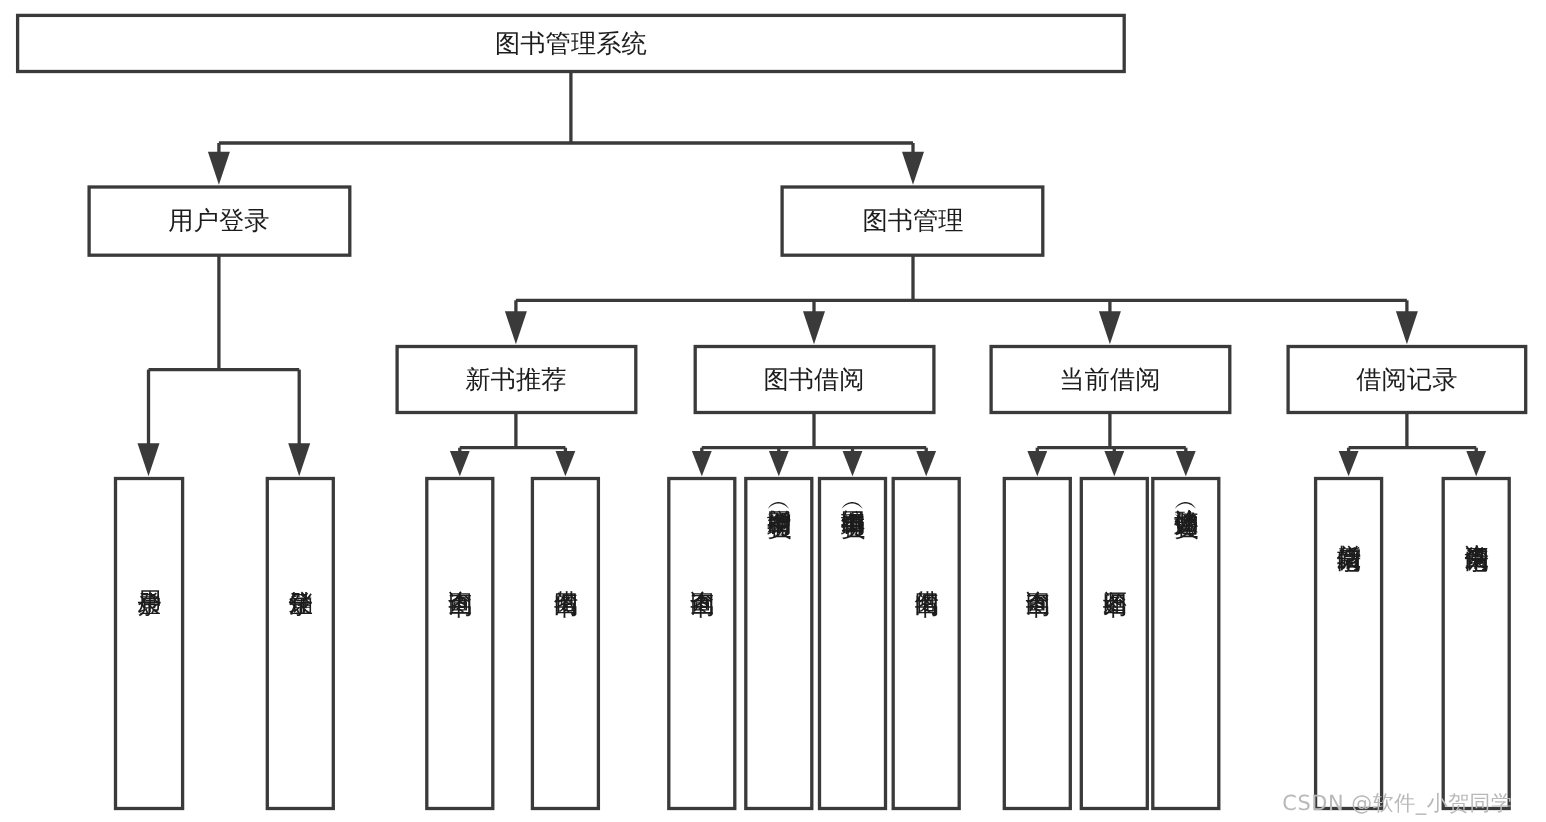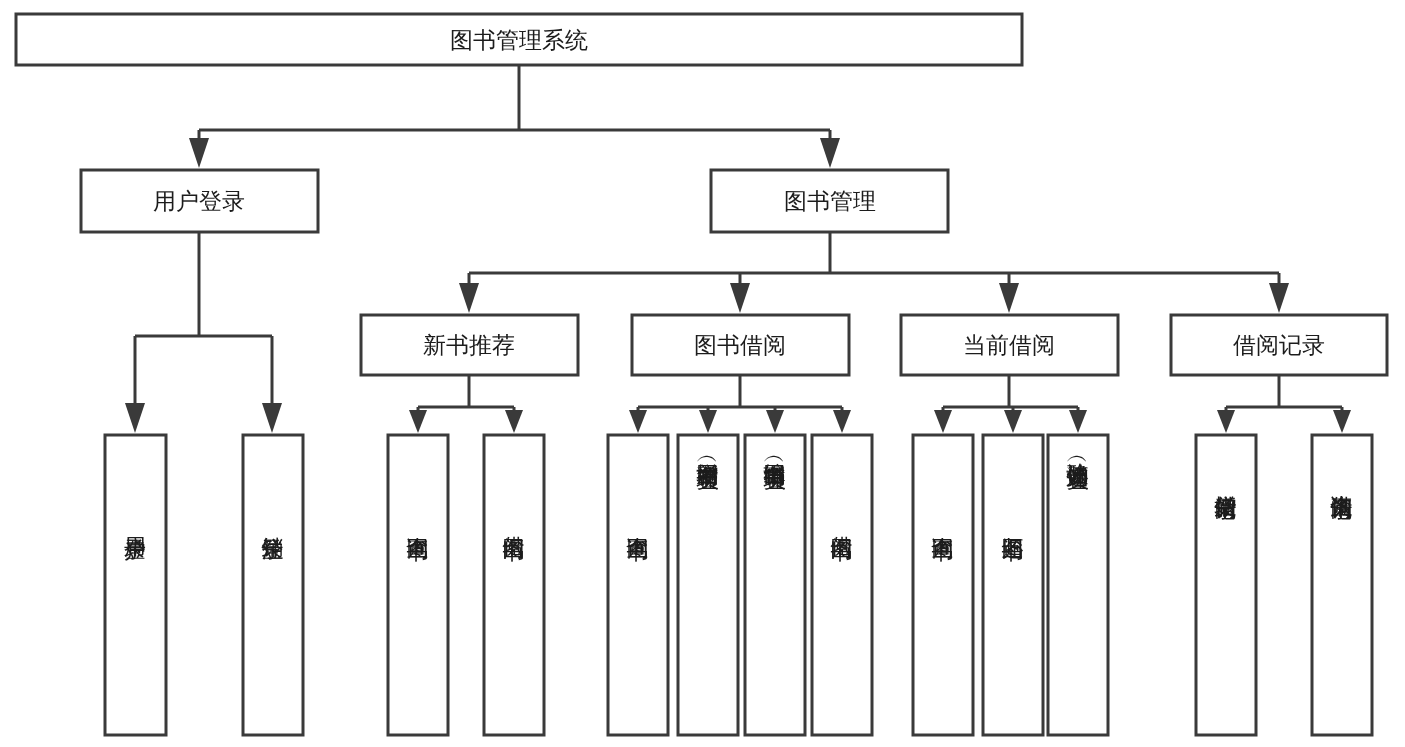--- a/index.html
+++ b/index.html
@@ -240,14 +240,15 @@
   <div class="vert-label-wrap" style="left:1048px; top:435px; width:60px; height:300px;">
     <span class="vert-label" style="margin-top:10px;">确认归还（管理员）</span>
   </div>
   <div class="vert-label-wrap" style="left:1196px; top:435px; width:60px; height:300px;">
     <span class="vert-label" style="margin-top:42px;">新增借阅记录</span>
   </div>
   <div class="vert-label-wrap" style="left:1312px; top:435px; width:60px; height:300px;">
     <span class="vert-label" style="margin-top:42px;">查询借阅记录</span>
   </div>
 
+  <div class="watermark">CSDN @软件_小贺同学</div>
 
 </div>
 
 </body></html>

